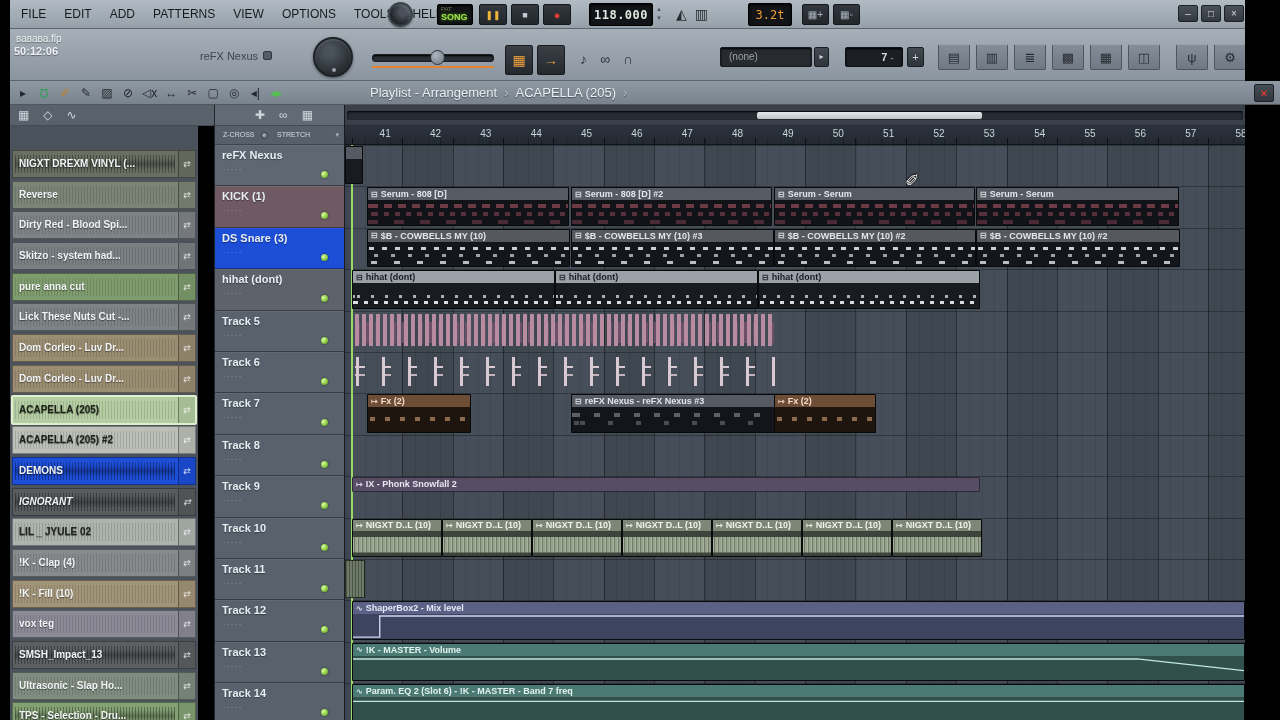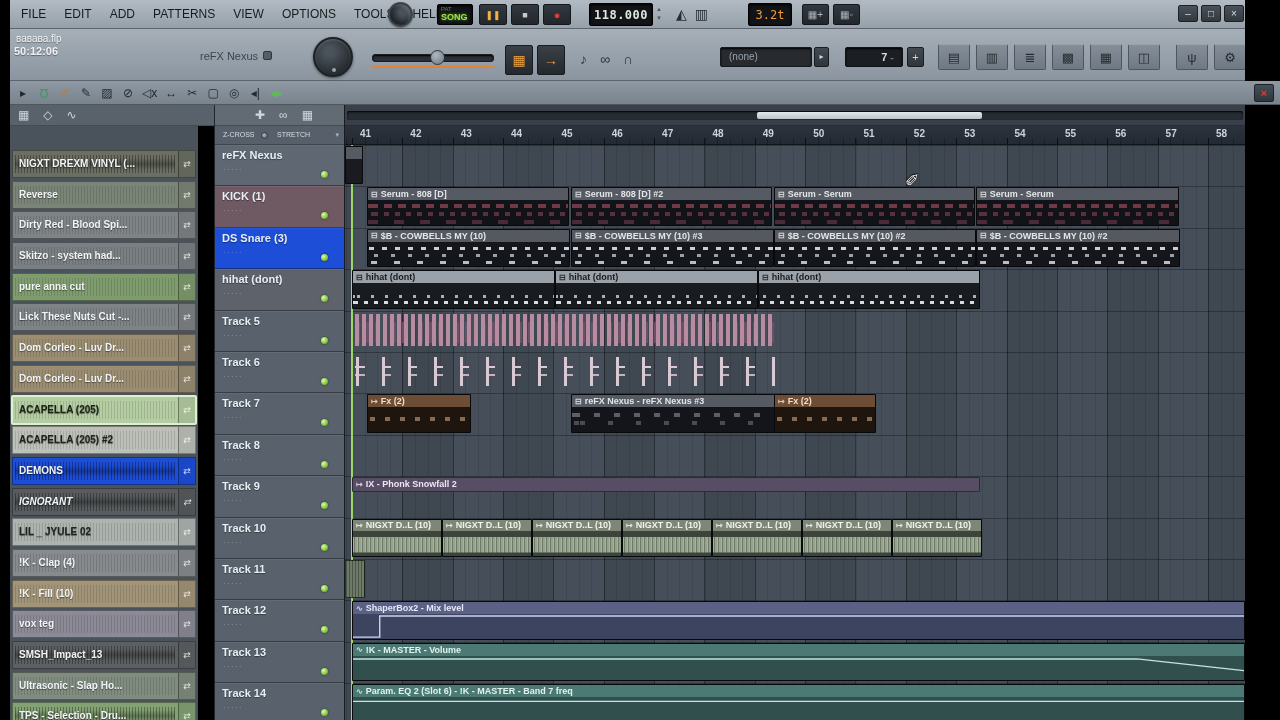--- a/index.html
+++ b/index.html
@@ -106,21 +106,21 @@
   .scrollgroove{position:absolute;left:2px;top:6px;right:2px;height:9px;background:#262c33;border-radius:2px;box-shadow:inset 0 1px 2px #000;}
   .scrollthumb{position:absolute;left:410px;top:1px;width:225px;height:7px;background:linear-gradient(#e3e8eb,#bcc5ca);border-radius:2px;}
 
   
   .ruler{position:absolute;left:345px;top:126px;width:900px;height:19px;
          background:linear-gradient(#2c333c,#232a32);border-bottom:1px solid #10151a;overflow:hidden;}
   .ruler::after{content:"";position:absolute;left:0;right:0;bottom:0;height:6px;
          background:repeating-linear-gradient(90deg,rgba(0,0,0,.55) 0 1px,transparent 1px 50.35px),
                     repeating-linear-gradient(90deg,rgba(0,0,0,.25) 0 1px,transparent 1px 12.59px);
          background-position:7px 0,7px 0;}
-  .rnum{position:absolute;top:2px;font-size:10px;font-weight:bold;color:#cbd4db;}
+  .rnum{position:absolute;top:2px;text-align:center;font-size:10px;font-weight:normal;color:#cbd4db;}
 
   
   .sidebar{position:absolute;left:10px;top:126px;width:188px;height:594px;background:#4a535c;}
   #sidebar-list{position:absolute;left:0;top:19px;right:0;bottom:0;padding:5px 2px 0 2px;overflow:hidden;}
   .side-item{position:relative;height:28px;margin-bottom:2.7px;border-radius:1px;border:1px solid rgba(0,0,0,.35);
              color:#f2f5f7;overflow:hidden;}
   .side-item::before{content:"";position:absolute;left:2px;right:20px;top:4px;bottom:4px;
              background:repeating-linear-gradient(90deg,rgba(0,0,0,.13) 0 1px,transparent 1px 3px);}
   .side-item.wavy::before{background:
              repeating-linear-gradient(90deg,rgba(0,0,0,.32) 0 1px,transparent 1px 3px),
@@ -305,20 +305,23 @@
         <span class="icon">▨</span>
         <span class="icon">⊘</span>
         <span class="icon">◁x</span>
         <span class="icon">↔</span>
         <span class="icon">✂</span>
         <span class="icon">▢</span>
         <span class="icon">◎</span>
         <span class="icon">◂|</span>
         <span class="icon" style="color: rgb(85, 194, 78);">◂▸</span>
       </div>
+    <div class="pl-title">
+      <span>Playlist - Arrangement</span><span class="sep">›</span><span>ACAPELLA (205)</span><span class="sep">›</span>
+    </div>
     <div class="pl-close">×</div>
   </div>
 
   <div class="subbar-left">
     <div id="picker-tabs" class="iconrow">
         <span class="icon">▦</span>
         <span class="icon">◇</span>
         <span class="icon">∿</span>
       </div>
   </div>

